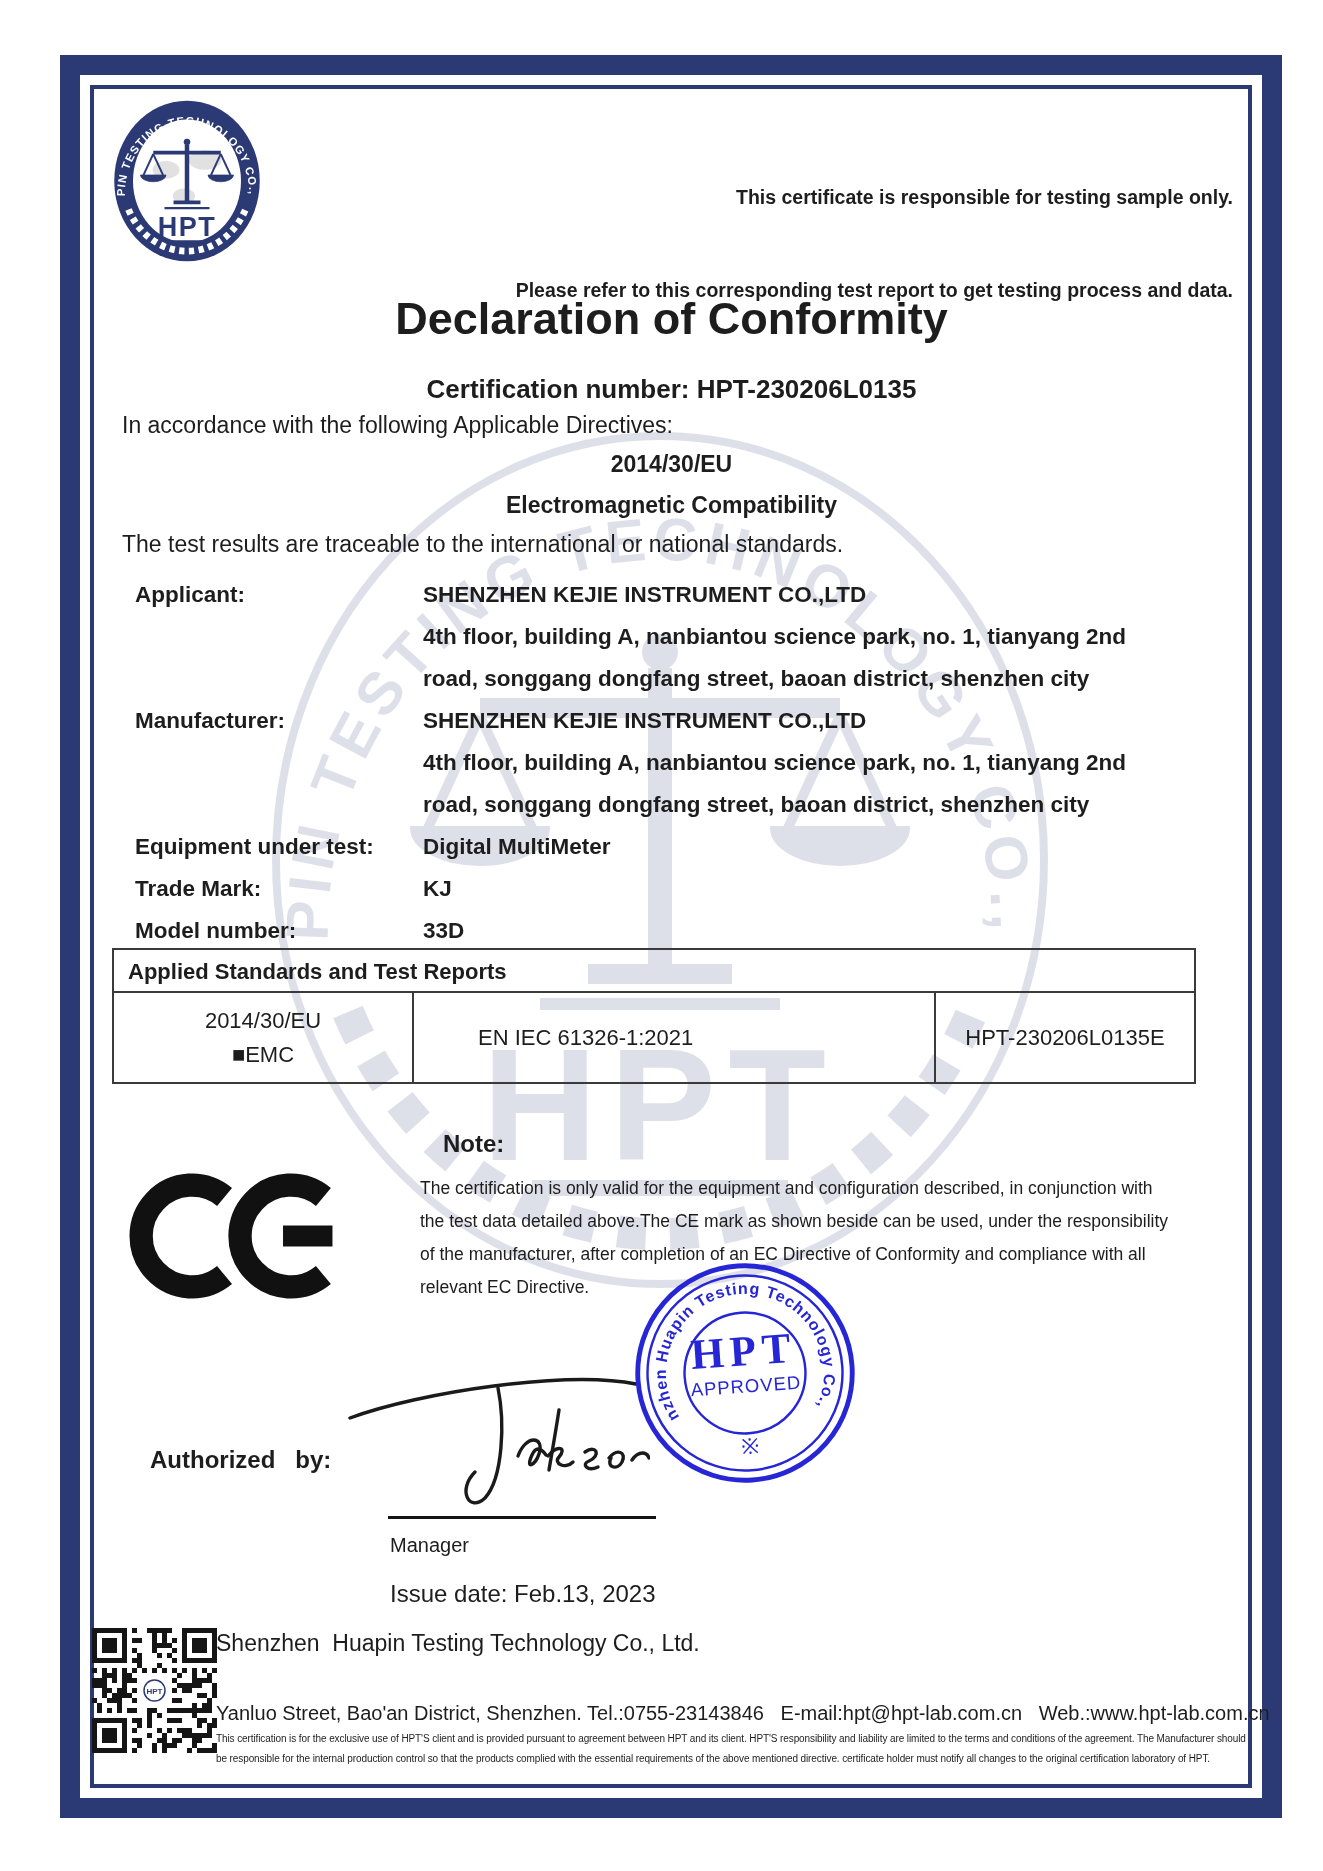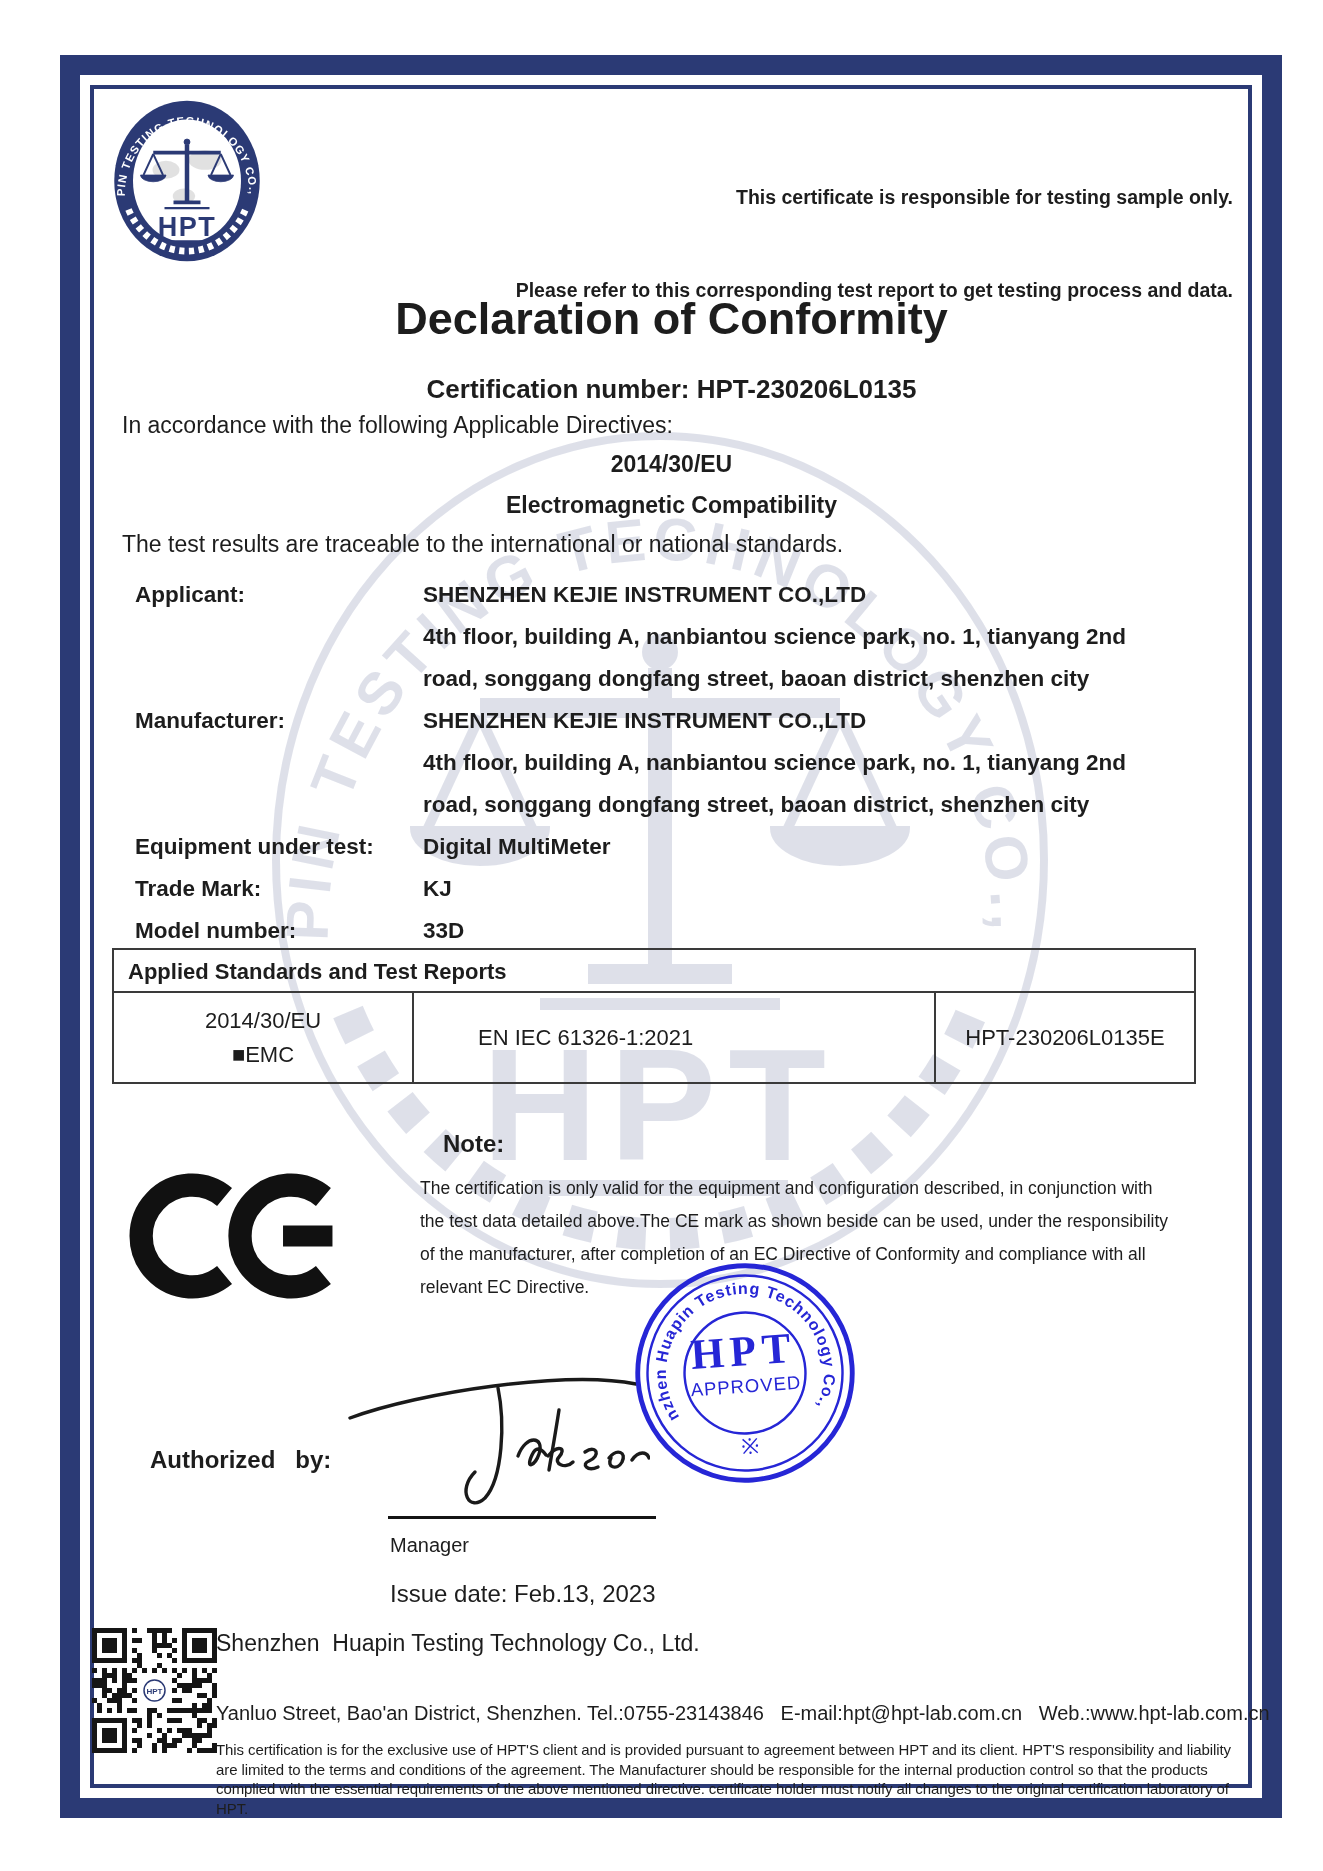--- a/index.html
+++ b/index.html
@@ -63,22 +63,22 @@
   .issue-date { position:absolute; left:390px; top:1580px; font-size:24px; }
 
   .stamp { position:absolute; left:628px; top:1256px; width:234px; height:234px;
            transform:rotate(-4deg); }
 
   .qr { position:absolute; left:92px; top:1628px; width:125px; height:125px; }
   .footer-company { position:absolute; left:216px; top:1630px; font-size:23px; white-space:pre-wrap; }
   .footer-addr1 { position:absolute; left:216px; top:1670px; font-size:20px; white-space:pre-wrap; }
   .footer-addr2 { position:absolute; left:216px; top:1702px; font-size:20px; white-space:pre-wrap; }
   .footer-disclaimer { position:absolute; left:216px; top:1729px; width:1032px;
-                       font-size:15px; line-height:19.5px; letter-spacing:-0.1px;
-                       white-space:normal;margin-top:11px; }
+                       font-size:10px; line-height:19.5px; letter-spacing:-0.1px;
+                       white-space:normal; }
 </style>
 </head>
 <body>
 
 <div class="page">
 
   <div class="frame-thick"></div>
   <div class="frame-thin"></div>
 
   <svg class="watermark" viewBox="0 0 200 220">

